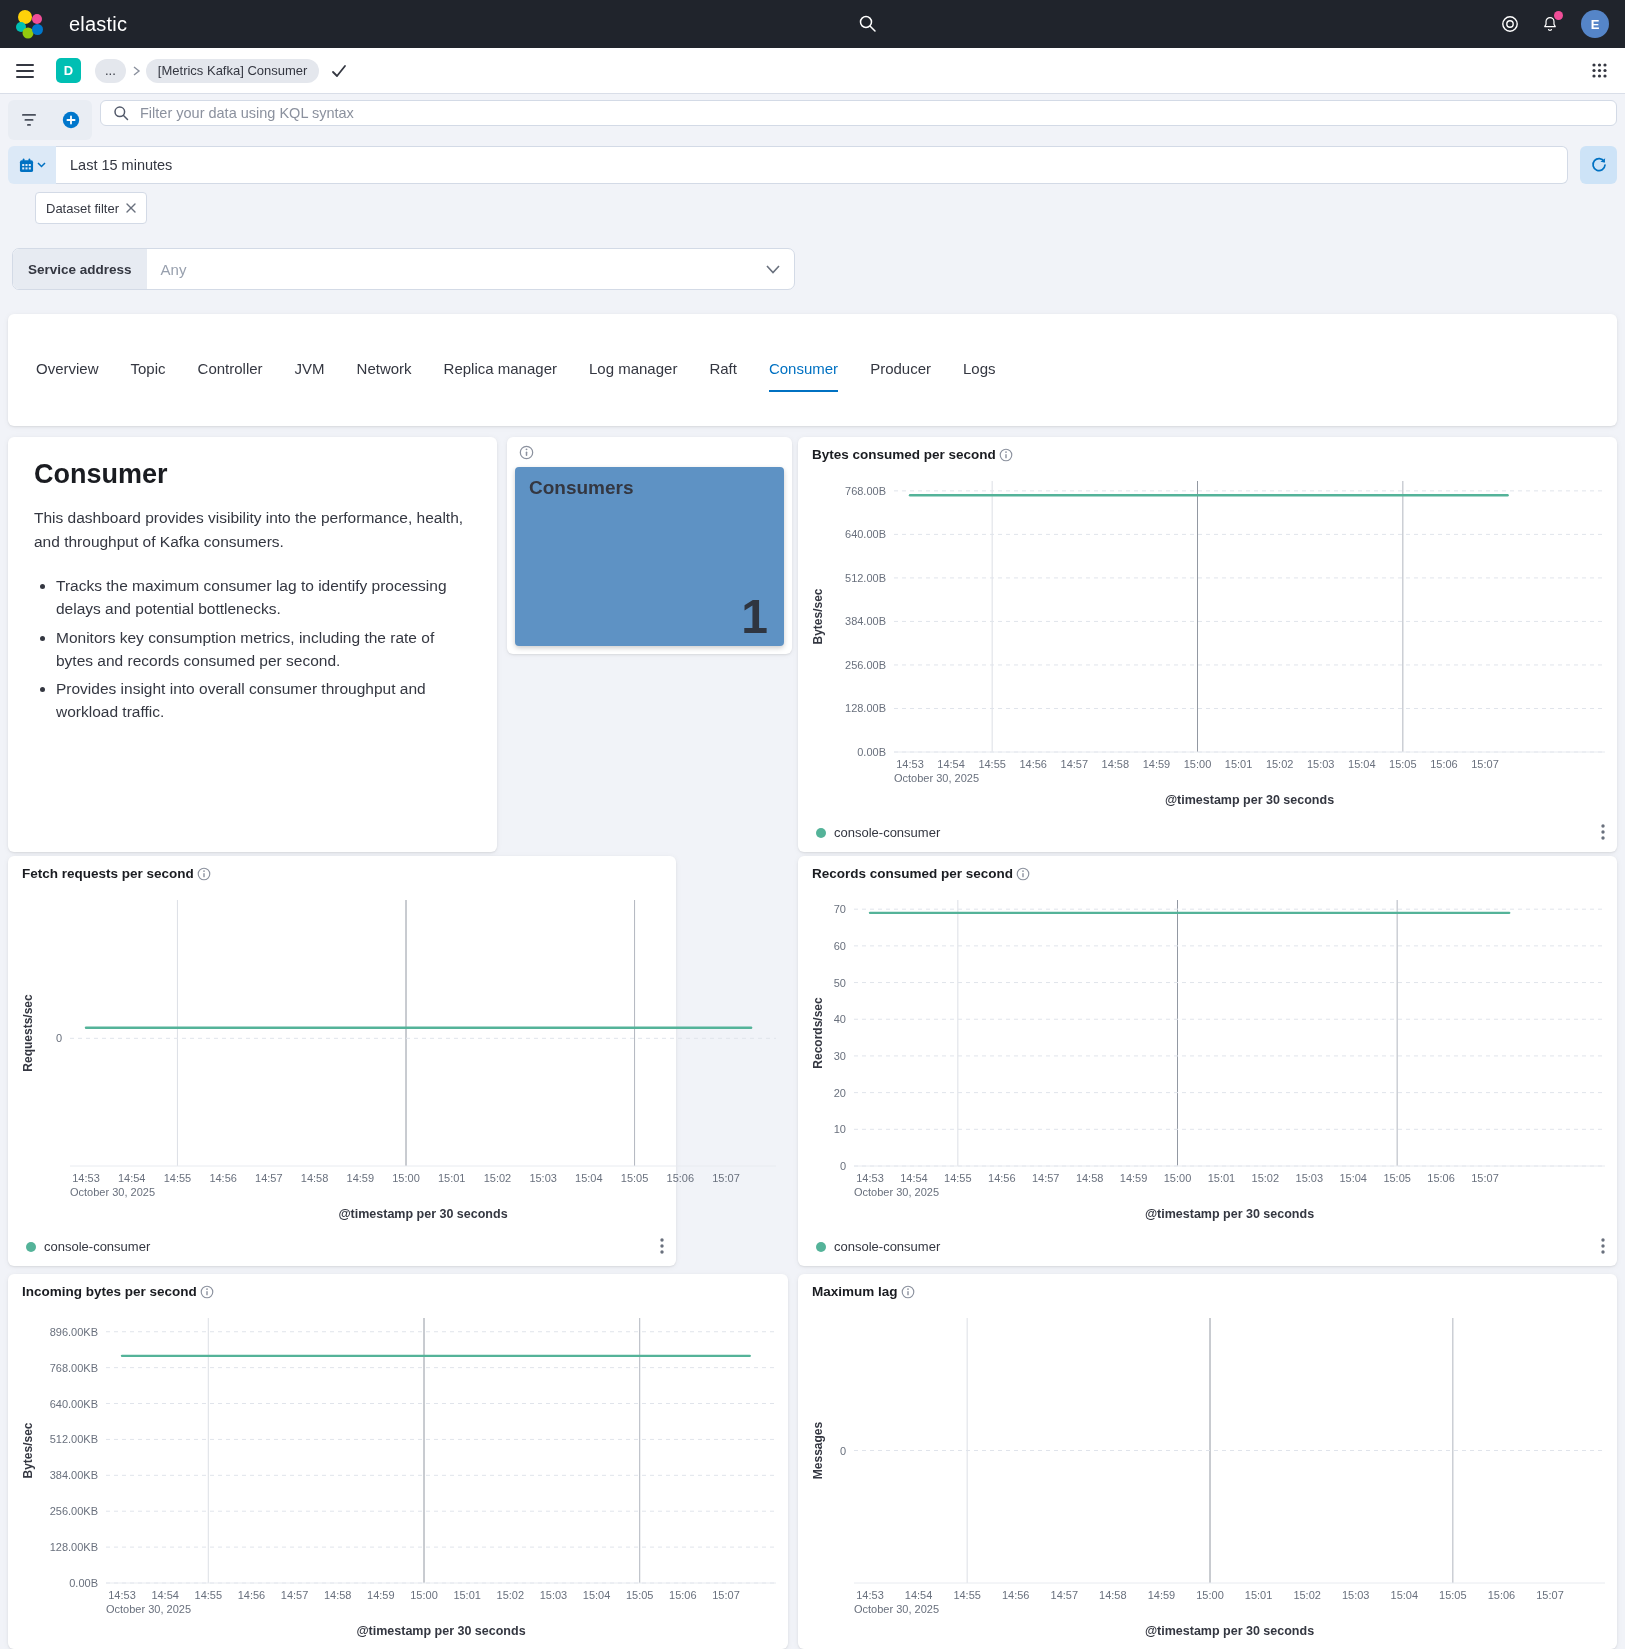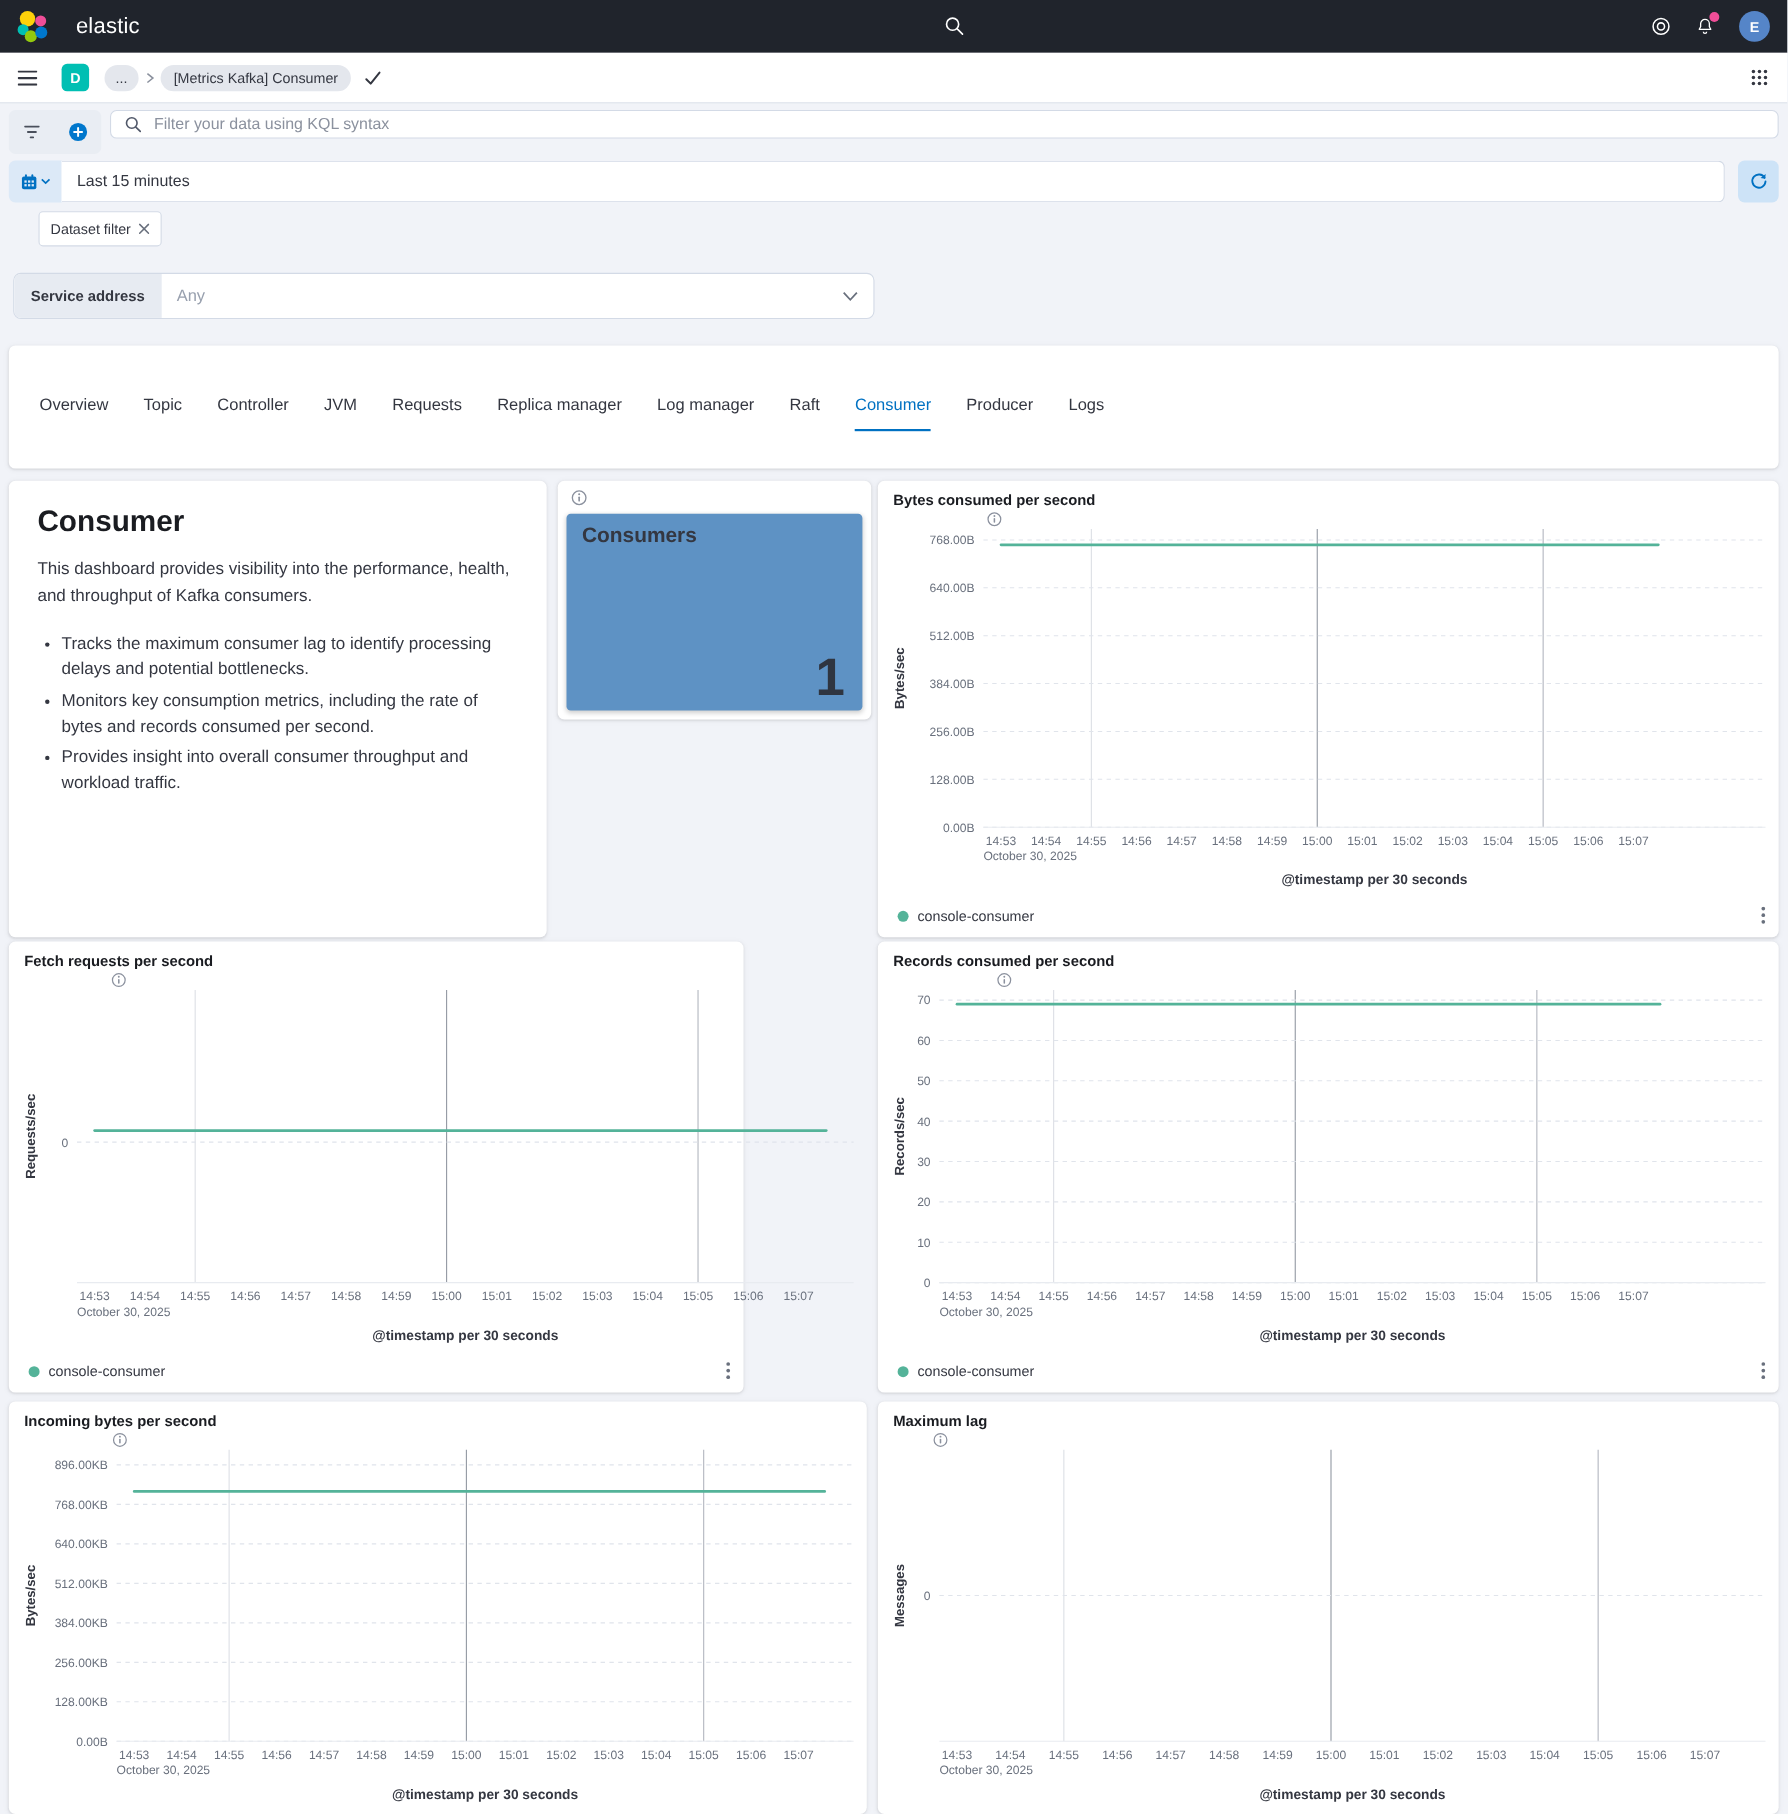--- a/index.html
+++ b/index.html
@@ -80,21 +80,21 @@
   .p-markdown li{font-size:15.5px;line-height:1.5;margin-bottom:5px;}
 
   .p-metric{left:507px;top:437px;width:285px;height:217px;}
   .metric-info{position:absolute;left:12px;top:8px;}
   .metric-box{position:absolute;left:8px;right:8px;top:30px;bottom:8px;border-radius:4px;
     box-shadow:0 2px 5px rgba(0,0,0,.2);}
   .metric-title{position:absolute;left:14px;top:10px;font-size:19px;font-weight:700;color:#343741;}
   .metric-value{position:absolute;right:16px;bottom:2px;font-size:48px;font-weight:700;color:#2f3540;}
 
   .chart-panel .chart-title{position:absolute;left:14px;top:10px;font-size:13.5px;font-weight:700;
-    color:#1a1c21;display:flex;align-items:center;gap:3px;z-index:2;flex-direction:column;}
+    color:#1a1c21;display:flex;align-items:center;gap:3px;z-index:2;}
   .chart-host{position:absolute;left:0;top:0;right:0;bottom:0;}
   .legend{position:absolute;left:18px;bottom:12px;display:flex;align-items:center;gap:8px;
     font-size:13px;color:#343741;}
   .legend .dot{width:10px;height:10px;border-radius:50%;}
   .panel-menu{position:absolute;right:12px;bottom:12px;}
 
   .p-bytes{left:798px;top:437px;width:819px;height:415px;}
   .p-fetch{left:8px;top:856px;width:668px;height:410px;}
   .p-records{left:798px;top:856px;width:819px;height:410px;}
   .p-incoming{left:8px;top:1274px;width:780px;height:375px;}
@@ -255,21 +255,21 @@
       </span>
     </div>
   </div>
 
   <section class="tabs-card">
     <div class="tabs" id="tabs">
         <div class="tab">Overview</div>
         <div class="tab">Topic</div>
         <div class="tab">Controller</div>
         <div class="tab">JVM</div>
-        <div class="tab">Requests</div>
+        <div class="tab">Network</div>
         <div class="tab">Replica manager</div>
         <div class="tab">Log manager</div>
         <div class="tab">Raft</div>
         <div class="tab selected">Consumer</div>
         <div class="tab">Producer</div>
         <div class="tab">Logs</div>
       </div>
   </section>
 
   <section class="panel p-markdown">

